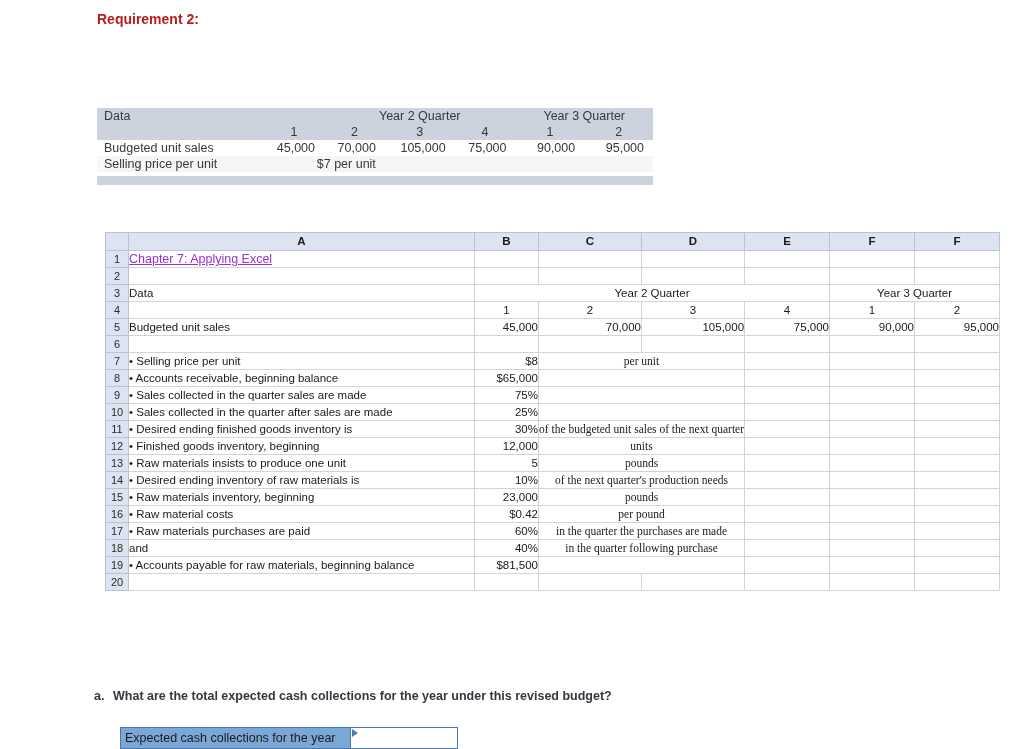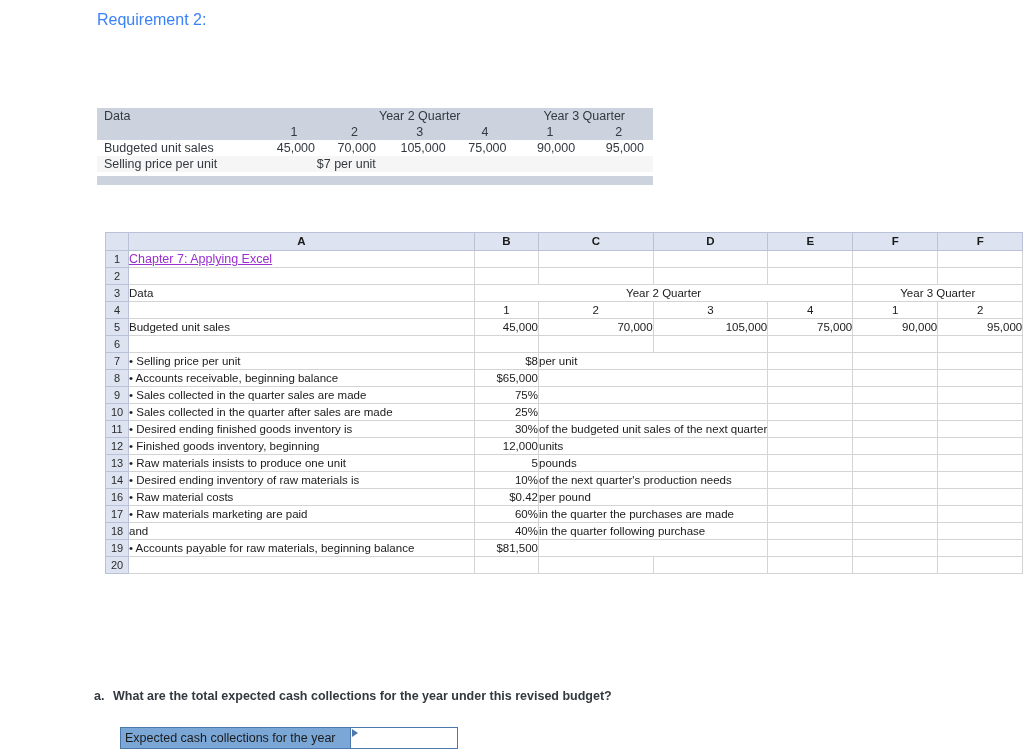--- a/index.html
+++ b/index.html
@@ -17,23 +17,23 @@
   }
 
   
   .req-block {
     position: absolute;
     left: 97px;
     top: 11px;
     width: 600px;
   }
   .req-title {
-    font-size: 16px;
-    font-weight: normal;
-    color: #3b82f6;
+    font-size: 14px;
+    font-weight: bold;
+    color: #b91c1c;
     line-height: 17px;
     margin: 0 0 1px 0;
   }
   .req-body {
     font-size: 12.5px;
     color: #33393f;
     line-height: 17px;
     margin: 0;
   }
 
@@ -124,21 +124,21 @@
   .cA { width: 345px; }
   .cB { width: 63px; }
   .cC { width: 84px; }
   .cD { width: 84px; }
   .cE { width: 84px; }
   .cF { width: 84px; }
   .cG { width: 84px; }
 
   .cell-a   { padding-left: 5px; text-align: left; }
   .cell-num { text-align: right; padding-right: 4px; }
-  .cell-txt { text-align: left; padding-left: 4px; }
+  .cell-txt { text-align: center; padding-left: 4px; font-family: Liberation Serif, serif; }
   .cell-ctr { text-align: center; }
   .title-cell {
     color: #9b2fd1;
     font-weight: bold;
     font-size: 12.5px;
     padding-left: 5px;
     text-align: left;
     text-decoration: underline;
   }
   .bold { font-weight: bold; }
@@ -387,31 +387,40 @@
       <tr>
         <td class="rowhead">14</td>
         <td class="cell-a">• Desired ending inventory of raw materials is</td>
         <td class="cell-num">10%</td>
         <td class="cell-txt" colspan="2">of the next quarter's production needs</td>
         <td></td>
         <td></td>
         <td></td>
       </tr>
       <tr>
+        <td class="rowhead">15</td>
+        <td class="cell-a">• Raw materials inventory, beginning</td>
+        <td class="cell-num">23,000</td>
+        <td class="cell-txt" colspan="2">pounds</td>
+        <td></td>
+        <td></td>
+        <td></td>
+      </tr>
+      <tr>
         <td class="rowhead">16</td>
         <td class="cell-a">• Raw material costs</td>
         <td class="cell-num">$0.42</td>
         <td class="cell-txt" colspan="2">per pound</td>
         <td></td>
         <td></td>
         <td></td>
       </tr>
       <tr>
         <td class="rowhead">17</td>
-        <td class="cell-a">• Raw materials marketing are paid</td>
+        <td class="cell-a">• Raw materials purchases are paid</td>
         <td class="cell-num">60%</td>
         <td class="cell-txt" colspan="2">in the quarter the purchases are made</td>
         <td></td>
         <td></td>
         <td></td>
       </tr>
       <tr>
         <td class="rowhead">18</td>
         <td class="cell-a indent">and</td>
         <td class="cell-num">40%</td>

